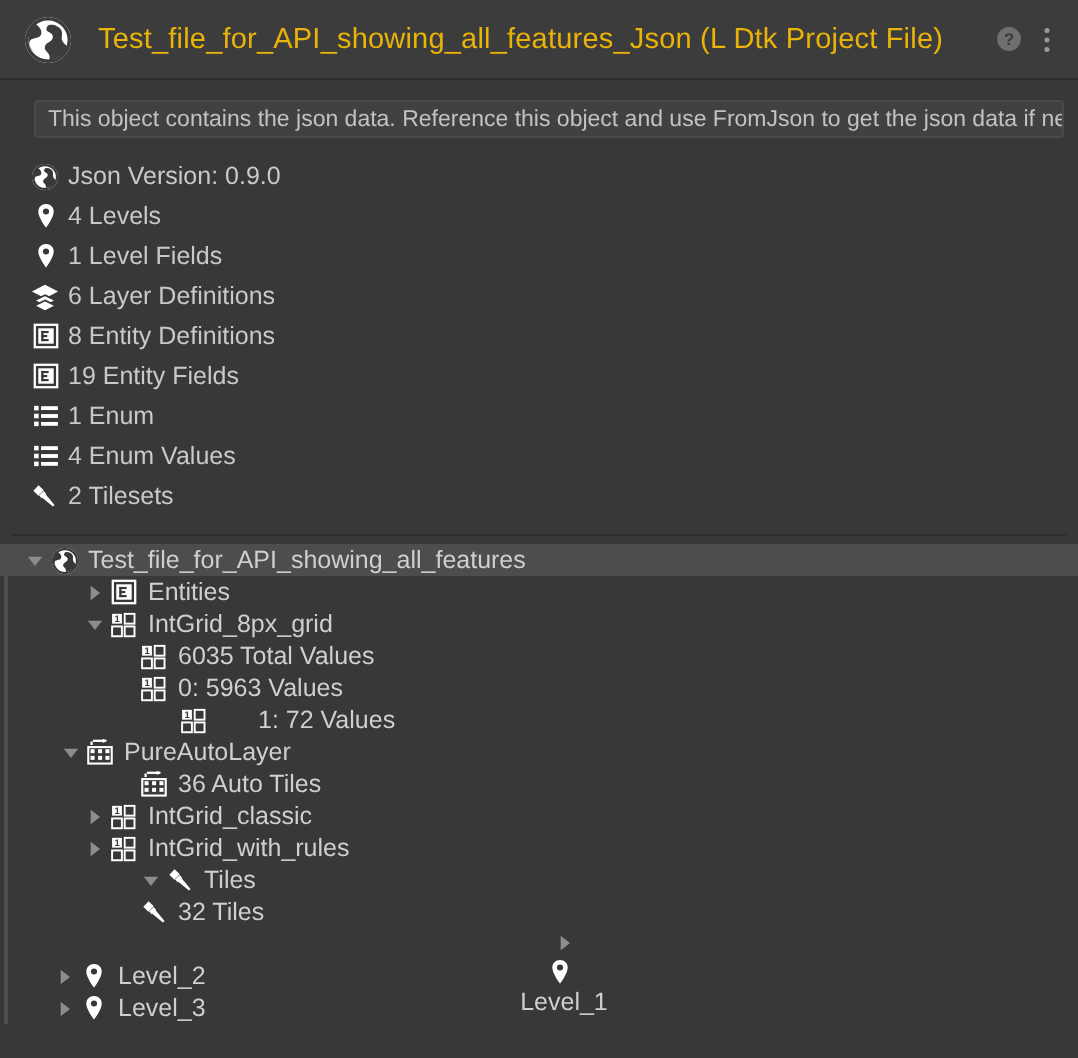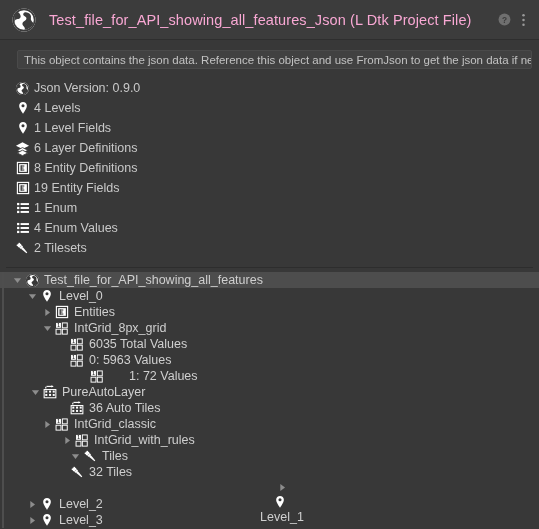--- a/index.html
+++ b/index.html
@@ -27,21 +27,21 @@
     box-sizing: border-box;
   }
   .header-icon {
     width: 26px;
     height: 26px;
     flex: 0 0 26px;
     margin-right: 12px;
   }
   .header-title {
     font-size: 14.5px;
-    color: #f9a8d4;
+    color: #eab308;
     letter-spacing: .1px;
     white-space: nowrap;
     overflow: hidden;
   }
   .header-actions {
     margin-left: auto;
     display: flex;
     align-items: center;
     gap: 6px;
     padding-right: 9px;
@@ -302,34 +302,20 @@
         <span class="ic">
           <svg viewBox="0 0 16 16" width="15" height="15">
             <circle cx="8" cy="8" r="7" fill="#ffffff"></circle>
             <path d="M8 1 A7 7 0 0 0 1 8 A7 7 0 0 0 8 15 A7 7 0 0 0 15 8 A7 7 0 0 0 8 1 Z M8 2.2 A5.8 5.8 0 0 1 13.8 8 A5.8 5.8 0 0 1 8 13.8 A5.8 5.8 0 0 1 2.2 8 A5.8 5.8 0 0 1 8 2.2 Z" fill="#383838"></path>
             <path d="M4.1 3.0 C5.6 4.1 6.5 5.4 5.8 6.6 C5.1 7.7 3.3 7.1 2.6 8.2 C2.0 9.1 2.8 10.5 3.9 11.7 C2.5 10.6 2.0 8.9 2.0 8.0 C2.0 6.0 2.9 4.2 4.1 3.0 Z" fill="#383838"></path>
             <path d="M8.3 3.3 C9.6 3.0 11.3 3.6 12.0 4.8 C12.7 6.0 11.8 7.1 12.5 8.2 C13.0 9.1 13.6 9.4 13.9 9.8 C13.0 12.0 10.7 13.7 8.3 13.8 C9.0 12.9 8.1 11.9 7.4 11.2 C6.6 10.3 7.2 9.2 8.1 8.7 C9.0 8.2 9.8 7.4 9.3 6.4 C8.9 5.5 7.4 5.4 7.5 4.5 C7.6 4.0 7.9 3.4 8.3 3.3 Z" fill="#383838"></path>
           </svg>
         </span>
         <span class="lbl">Test_file_for_API_showing_all_features</span>
       </div>
-      <div class="tree-row" style="padding-left: 25px;">
-        <span class="twisty">
-          <svg viewBox="0 0 10 10" width="9" height="9">
-            <path d="M1 2.6 L9 2.6 L5 7.8 Z" fill="#8d8d8d"></path>
-          </svg>
-        </span>
-        <span class="ic">
-          <svg viewBox="0 0 16 16" width="14" height="14">
-            <path d="M8 1.2 C5.5 1.2 3.6 3.1 3.6 5.5 C3.6 8.8 8 14.6 8 14.6 C8 14.6 12.4 8.8 12.4 5.5 C12.4 3.1 10.5 1.2 8 1.2 Z" fill="#ffffff"></path>
-            <circle cx="8" cy="5.4" r="1.75" fill="#383838"></circle>
-          </svg>
-        </span>
-        <span class="lbl">Level_0</span>
-      </div>
       <div class="tree-row" style="padding-left: 40px;">
         <span class="twisty">
           <svg viewBox="0 0 10 10" width="9" height="9">
             <path d="M2.6 1 L2.6 9 L7.8 5 Z" fill="#8d8d8d"></path>
           </svg>
         </span>
         <span class="ic">
           <svg viewBox="0 0 16 16" width="14" height="14">
             <rect x="1.6" y="1.6" width="12.8" height="12.8" fill="none" stroke="#ffffff" stroke-width="1.3"></rect>
             <rect x="3.6" y="3.6" width="8.8" height="8.8" fill="#ffffff"></rect>
@@ -447,21 +433,21 @@
           <svg viewBox="0 0 16 16" width="14" height="14">
             <rect x="1.2" y="2.2" width="5.6" height="5.6" fill="#ffffff"></rect>
             <text x="4.0" y="6.7" text-anchor="middle" font-size="5.4" font-family="Liberation Sans, sans-serif" font-weight="bold" fill="#383838">1</text>
             <rect x="8.4" y="2.2" width="5.6" height="5.6" fill="none" stroke="#ffffff" stroke-width="1.1"></rect>
             <rect x="1.2" y="9.4" width="5.6" height="5.6" fill="none" stroke="#ffffff" stroke-width="1.1"></rect>
             <rect x="8.4" y="9.4" width="5.6" height="5.6" fill="none" stroke="#ffffff" stroke-width="1.1"></rect>
           </svg>
         </span>
         <span class="lbl">IntGrid_classic</span>
       </div>
-      <div class="tree-row" style="padding-left: 60px;">
+      <div class="tree-row" style="padding-left: 40px;">
         <span class="twisty">
           <svg viewBox="0 0 10 10" width="9" height="9">
             <path d="M2.6 1 L2.6 9 L7.8 5 Z" fill="#8d8d8d"></path>
           </svg>
         </span>
         <span class="ic">
           <svg viewBox="0 0 16 16" width="14" height="14">
             <rect x="1.2" y="2.2" width="5.6" height="5.6" fill="#ffffff"></rect>
             <text x="4.0" y="6.7" text-anchor="middle" font-size="5.4" font-family="Liberation Sans, sans-serif" font-weight="bold" fill="#383838">1</text>
             <rect x="8.4" y="2.2" width="5.6" height="5.6" fill="none" stroke="#ffffff" stroke-width="1.1"></rect>

